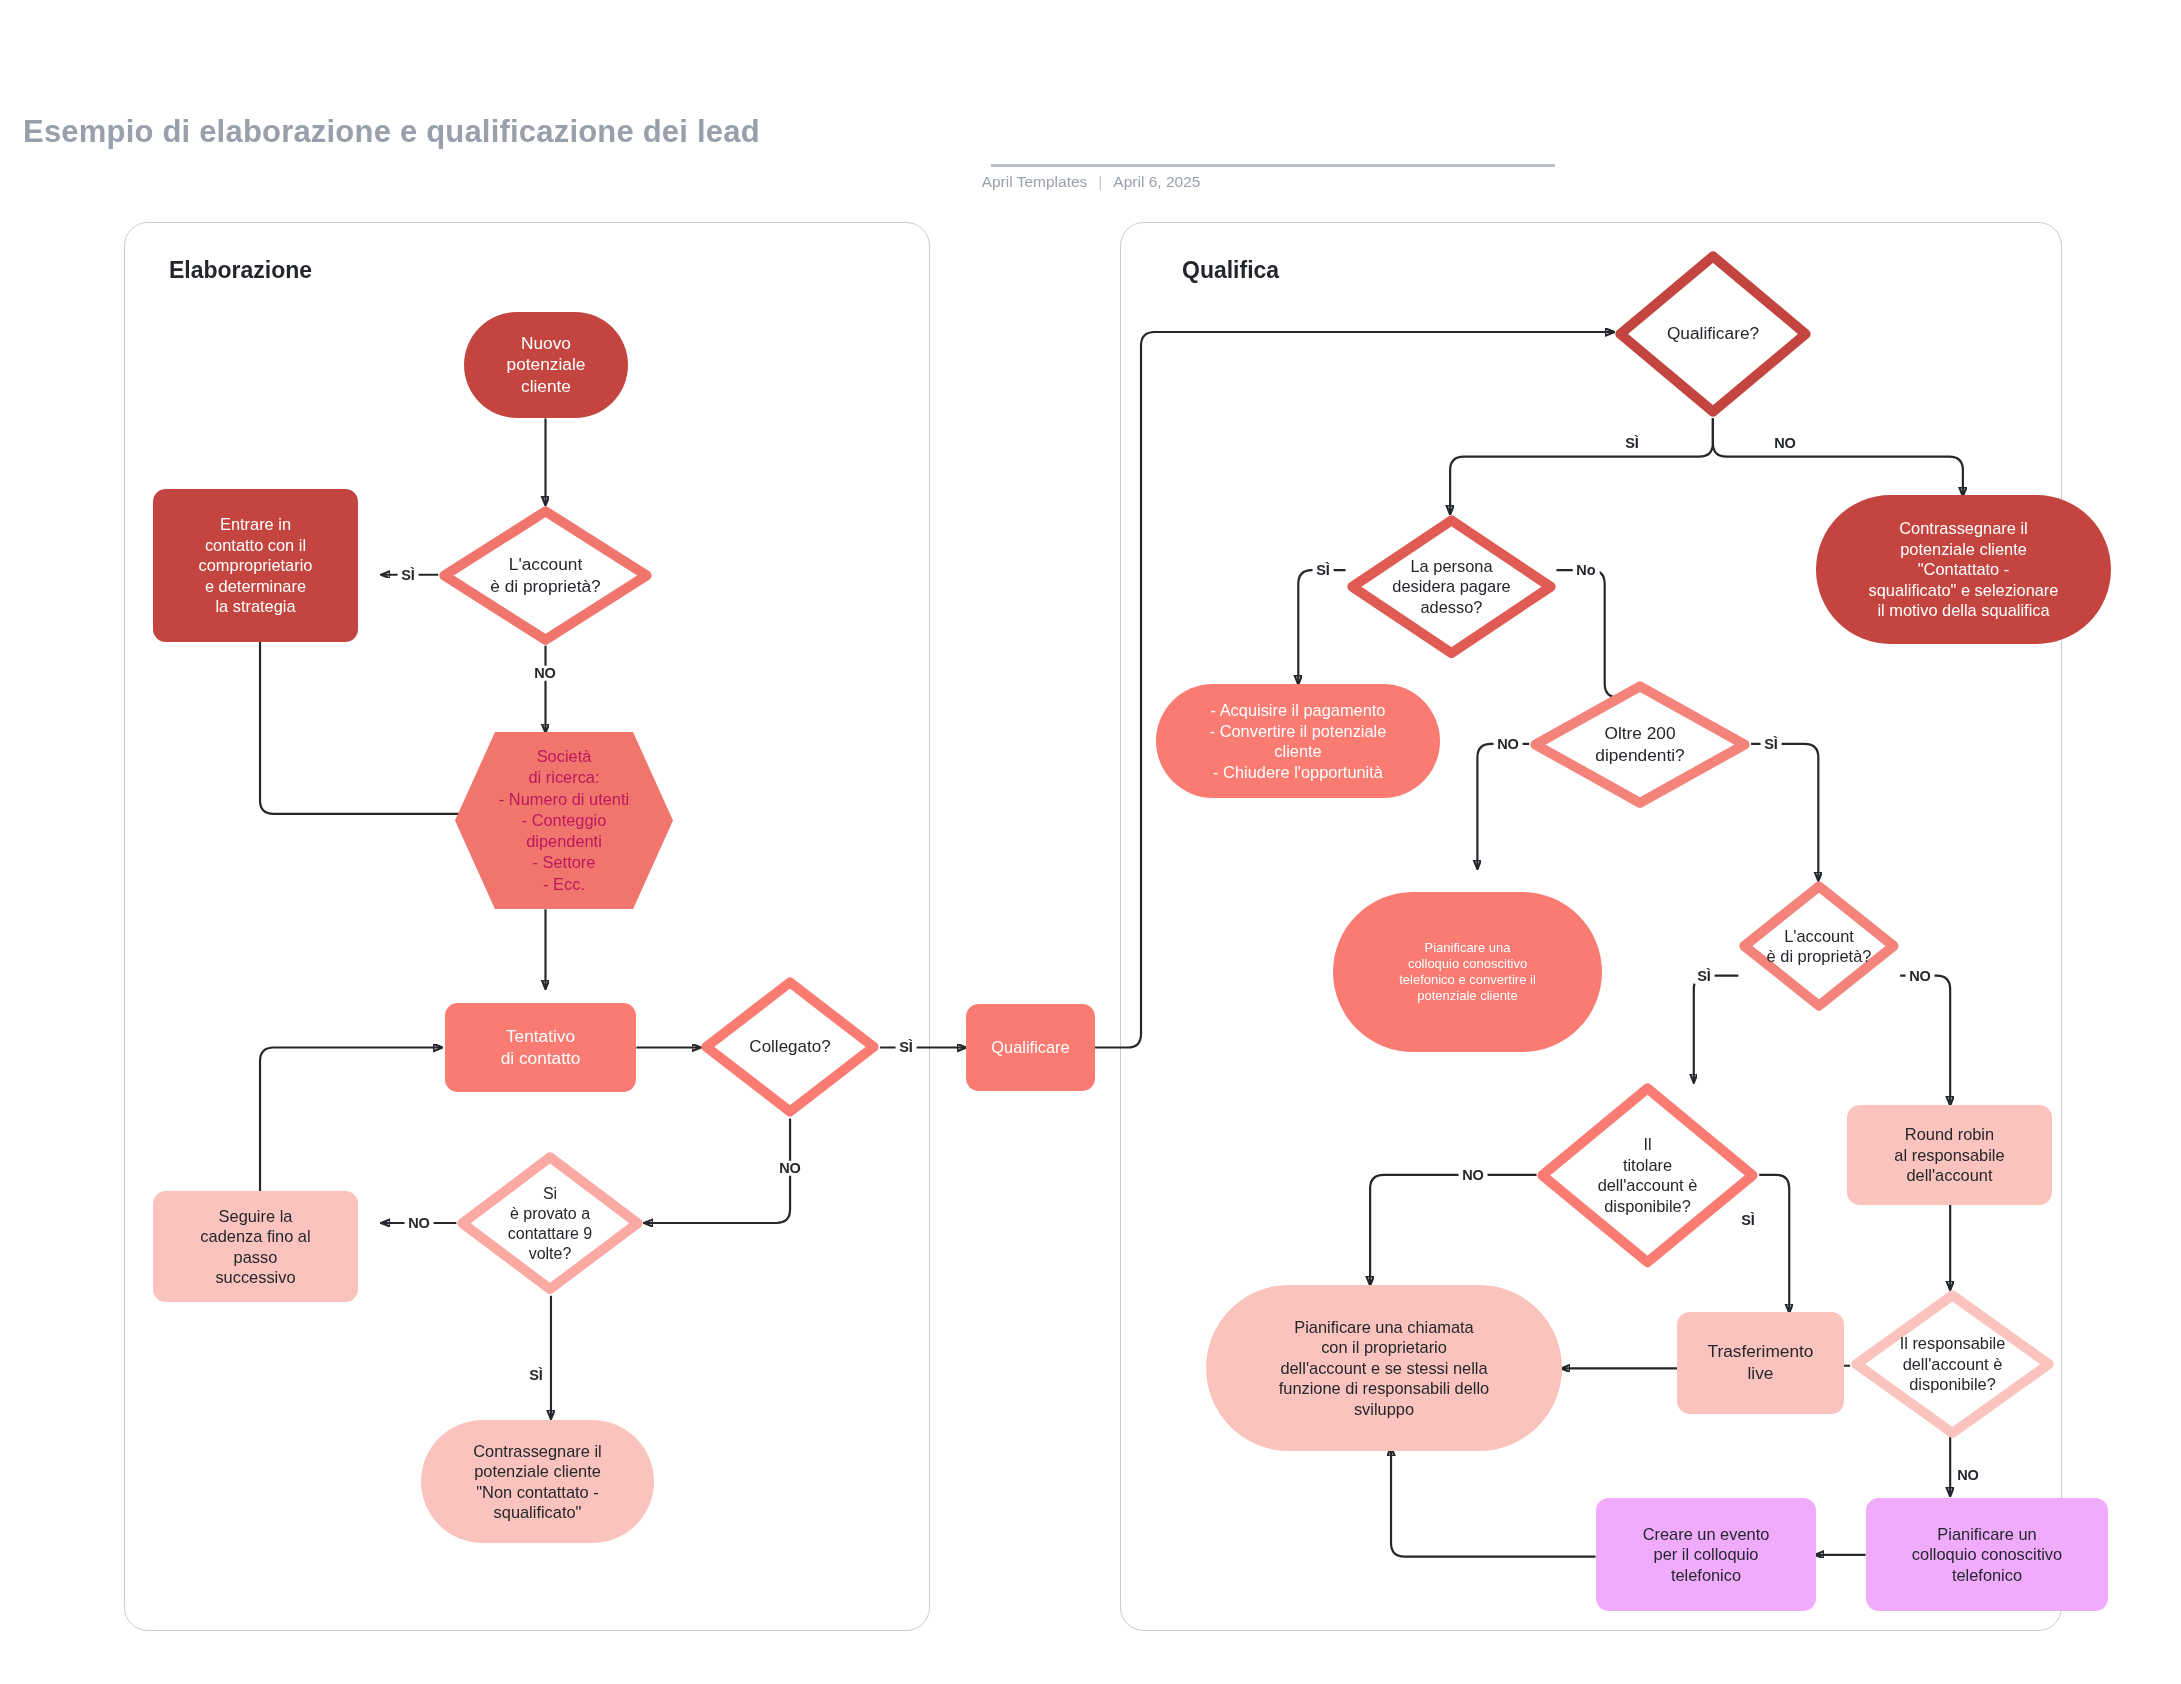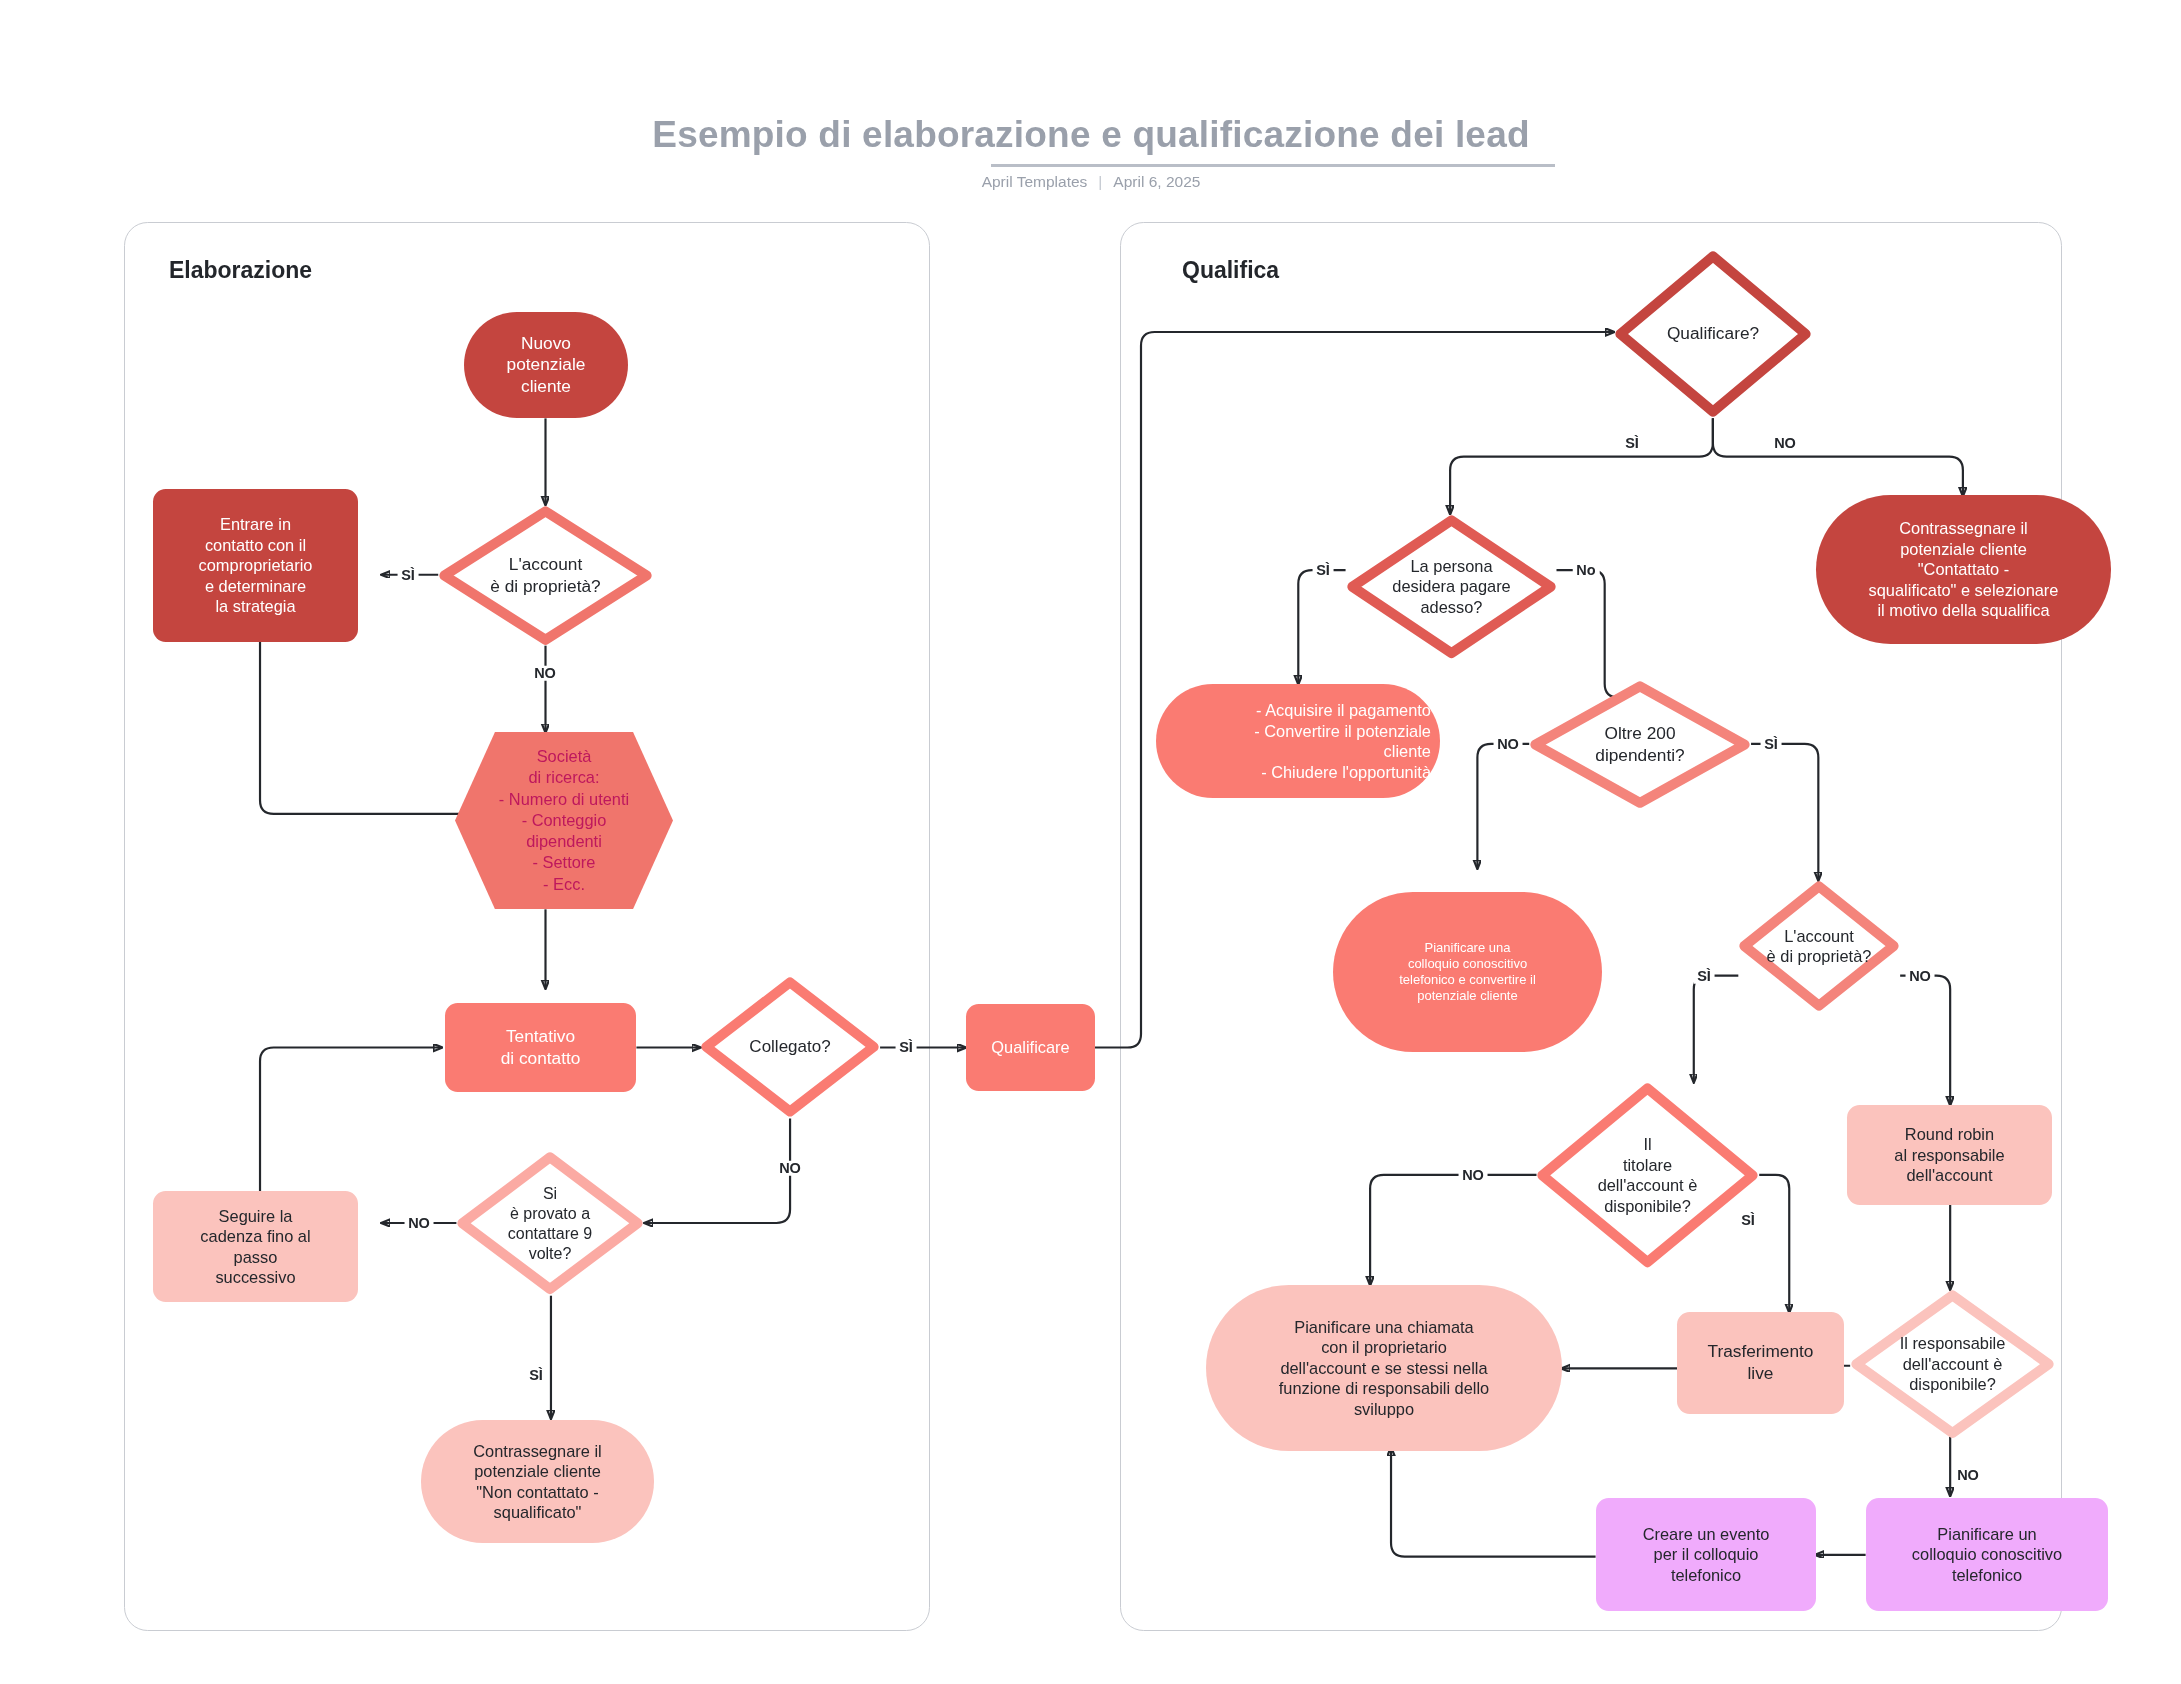--- a/index.html
+++ b/index.html
@@ -4,22 +4,22 @@
 <style>
   html,body{margin:0;padding:0;background:#ffffff;}
   body{
     font-family:"Liberation Sans", sans-serif;
     width:2182px;height:1685px;position:relative;overflow:hidden;
   }
   #stage{position:absolute;inset:0;}
 
   
   .doc-title{
-    position:absolute;left:0;right:0;top:114px;text-align:center;
-    font-size:37px;font-weight:bold;color:#9aa0ab;letter-spacing:0.2px;
+    position:absolute;left:0;right:0;top:114px;text-align:left;
+    font-size:31px;font-weight:bold;color:#9aa0ab;letter-spacing:0.2px;padding-left:23px;
   }
   .title-rule{
     position:absolute;left:991px;top:164px;width:564px;height:2.7px;background:#b9bec7;
   }
   .doc-sub{
     position:absolute;left:0;right:0;top:173px;text-align:center;
     font-size:15.5px;color:#9aa0ab;
   }
   .doc-sub .sep{display:inline-block;margin:0 11px;color:#c3c8d0;}
 
@@ -41,21 +41,21 @@
   }
 
   
   .node{
     position:absolute;display:flex;align-items:center;justify-content:center;
     text-align:center;box-sizing:border-box;line-height:1.25;
   }
   .rect{border-radius:12.7px;}
   .stadium{border-radius:908px;}
   .node-text{display:block;padding:0 9px;}
-  .node.left-text .node-text{text-align:right;width:100%;}
+  .node.left-text .node-text{text-align:center;width:100%;}
 
   
   .t-dark   {background:#c4453f;color:#ffffff;}
   .t-salmon {background:#fa7b72;color:#ffffff;}
   .t-pink   {background:#fbc3bd;color:#24272c;}
   .t-lpink  {background:#f0abfc;color:#24272c;}
 
   
   .diamond{position:absolute;}
   .diamond .dshape{position:absolute;inset:0;}

